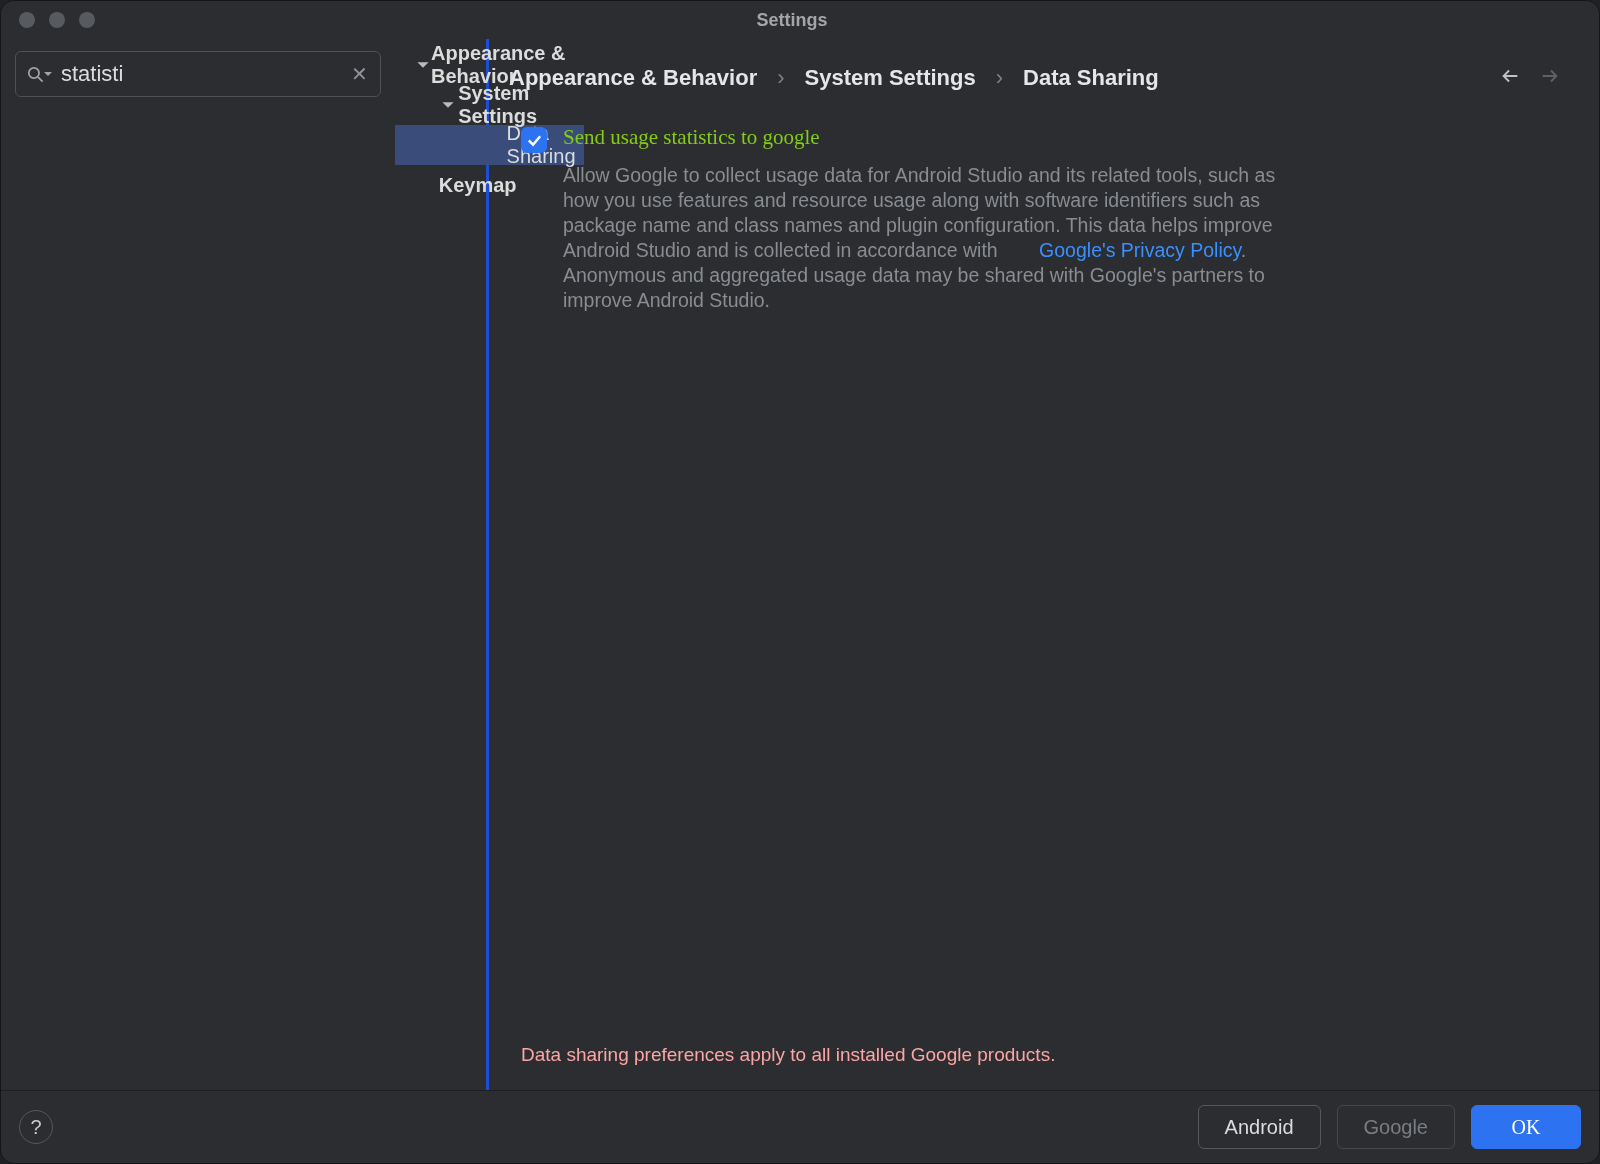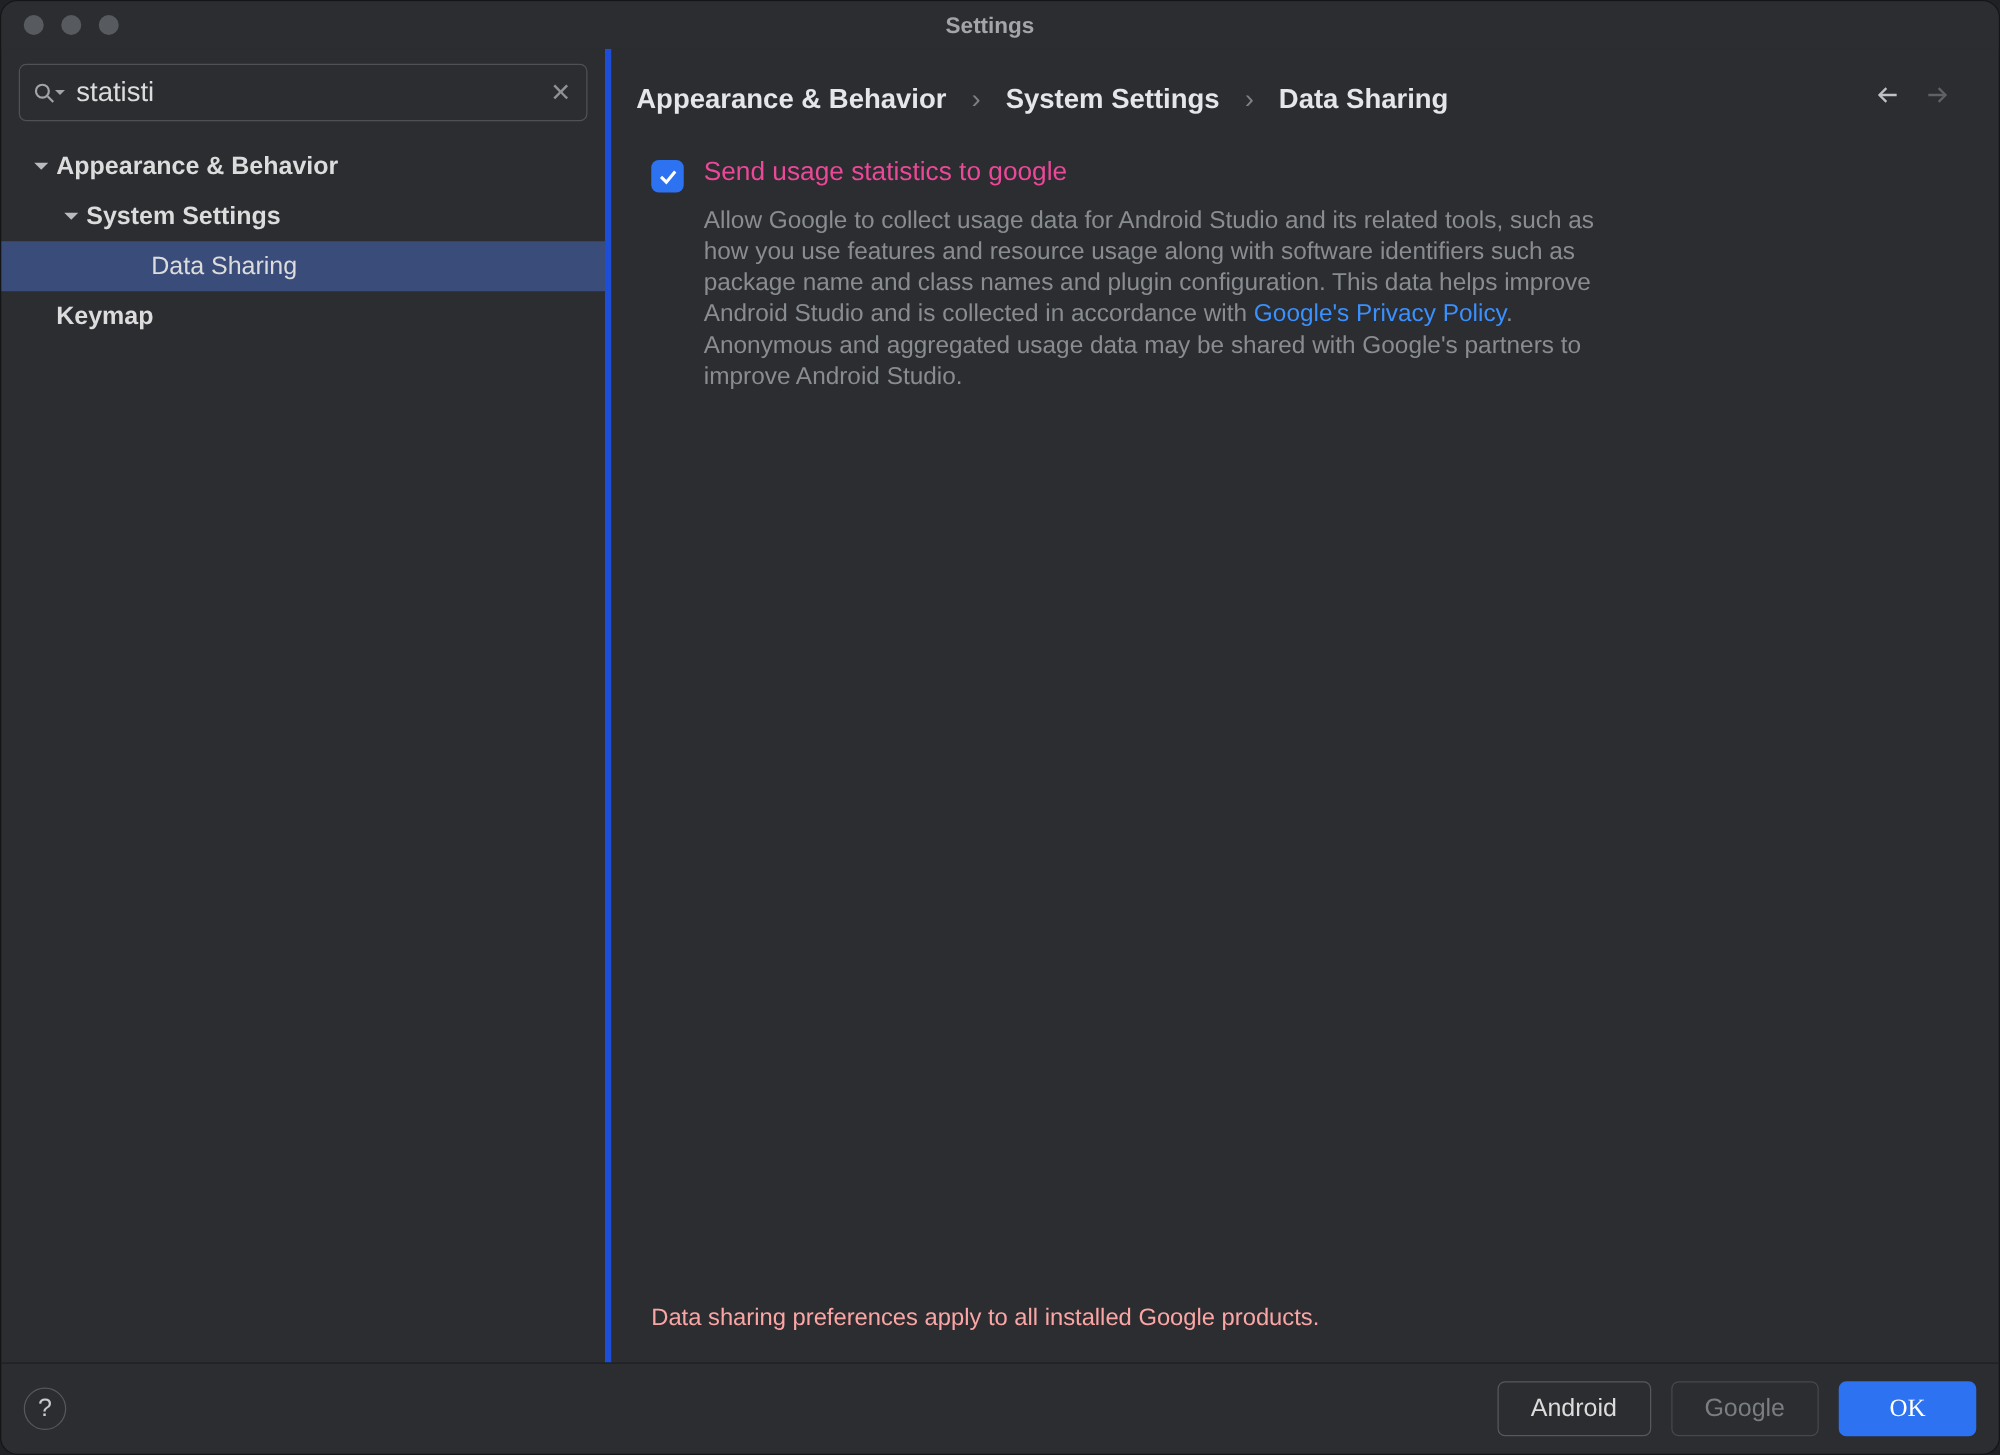--- a/index.html
+++ b/index.html
@@ -47,23 +47,23 @@
 
   
   .body-split {
     flex: 1 1 auto;
     display: flex;
     min-height: 0;
   }
   .sidebar {
     width: 488px;
     flex: 0 0 488px;
-    border-right: 5px solid #1d4ed8;
-    display: flex;
-    flex-direction: column;
+    border-right: 3px solid #1d4ed8;
+    display: flex;
+    flex-direction: row;
   }
   .sidebar-top {
     padding: 12px 14px 10px 14px;
   }
   .search-box {
     display: flex;
     align-items: center;
     border: 1px solid #4e5156;
     border-radius: 6px;
     padding: 6px 10px;
@@ -162,35 +162,37 @@
     border-radius: 6px;
     background: #2d72f1;
     display: flex; align-items: center; justify-content: center;
     flex: 0 0 auto;
     margin-top: 2px;
     color: #fff;
     cursor: pointer;
   }
   .setting-label {
     font-size: 21px;
-    color: #ec4899;
+    color: #84cc16;
     font-weight: 500;
+    font-family: Liberation Serif, serif;
   }
   .setting-desc {
     margin-top: 10px;
     margin-left: 42px;
     max-width: 720px;
     font-size: 19.5px;
     line-height: 1.28;
     color: #898c90;
     font-weight: 400;
   }
   .setting-desc a {
     color: #3a90ff;
     text-decoration: none;
+    margin-left: 36px;
   }
 
   .main-footer-note {
     padding: 0 32px 24px 32px;
     font-size: 19px;
     color: #fca5a5;
   }
 
   .button-bar {
     flex: 0 0 auto;

